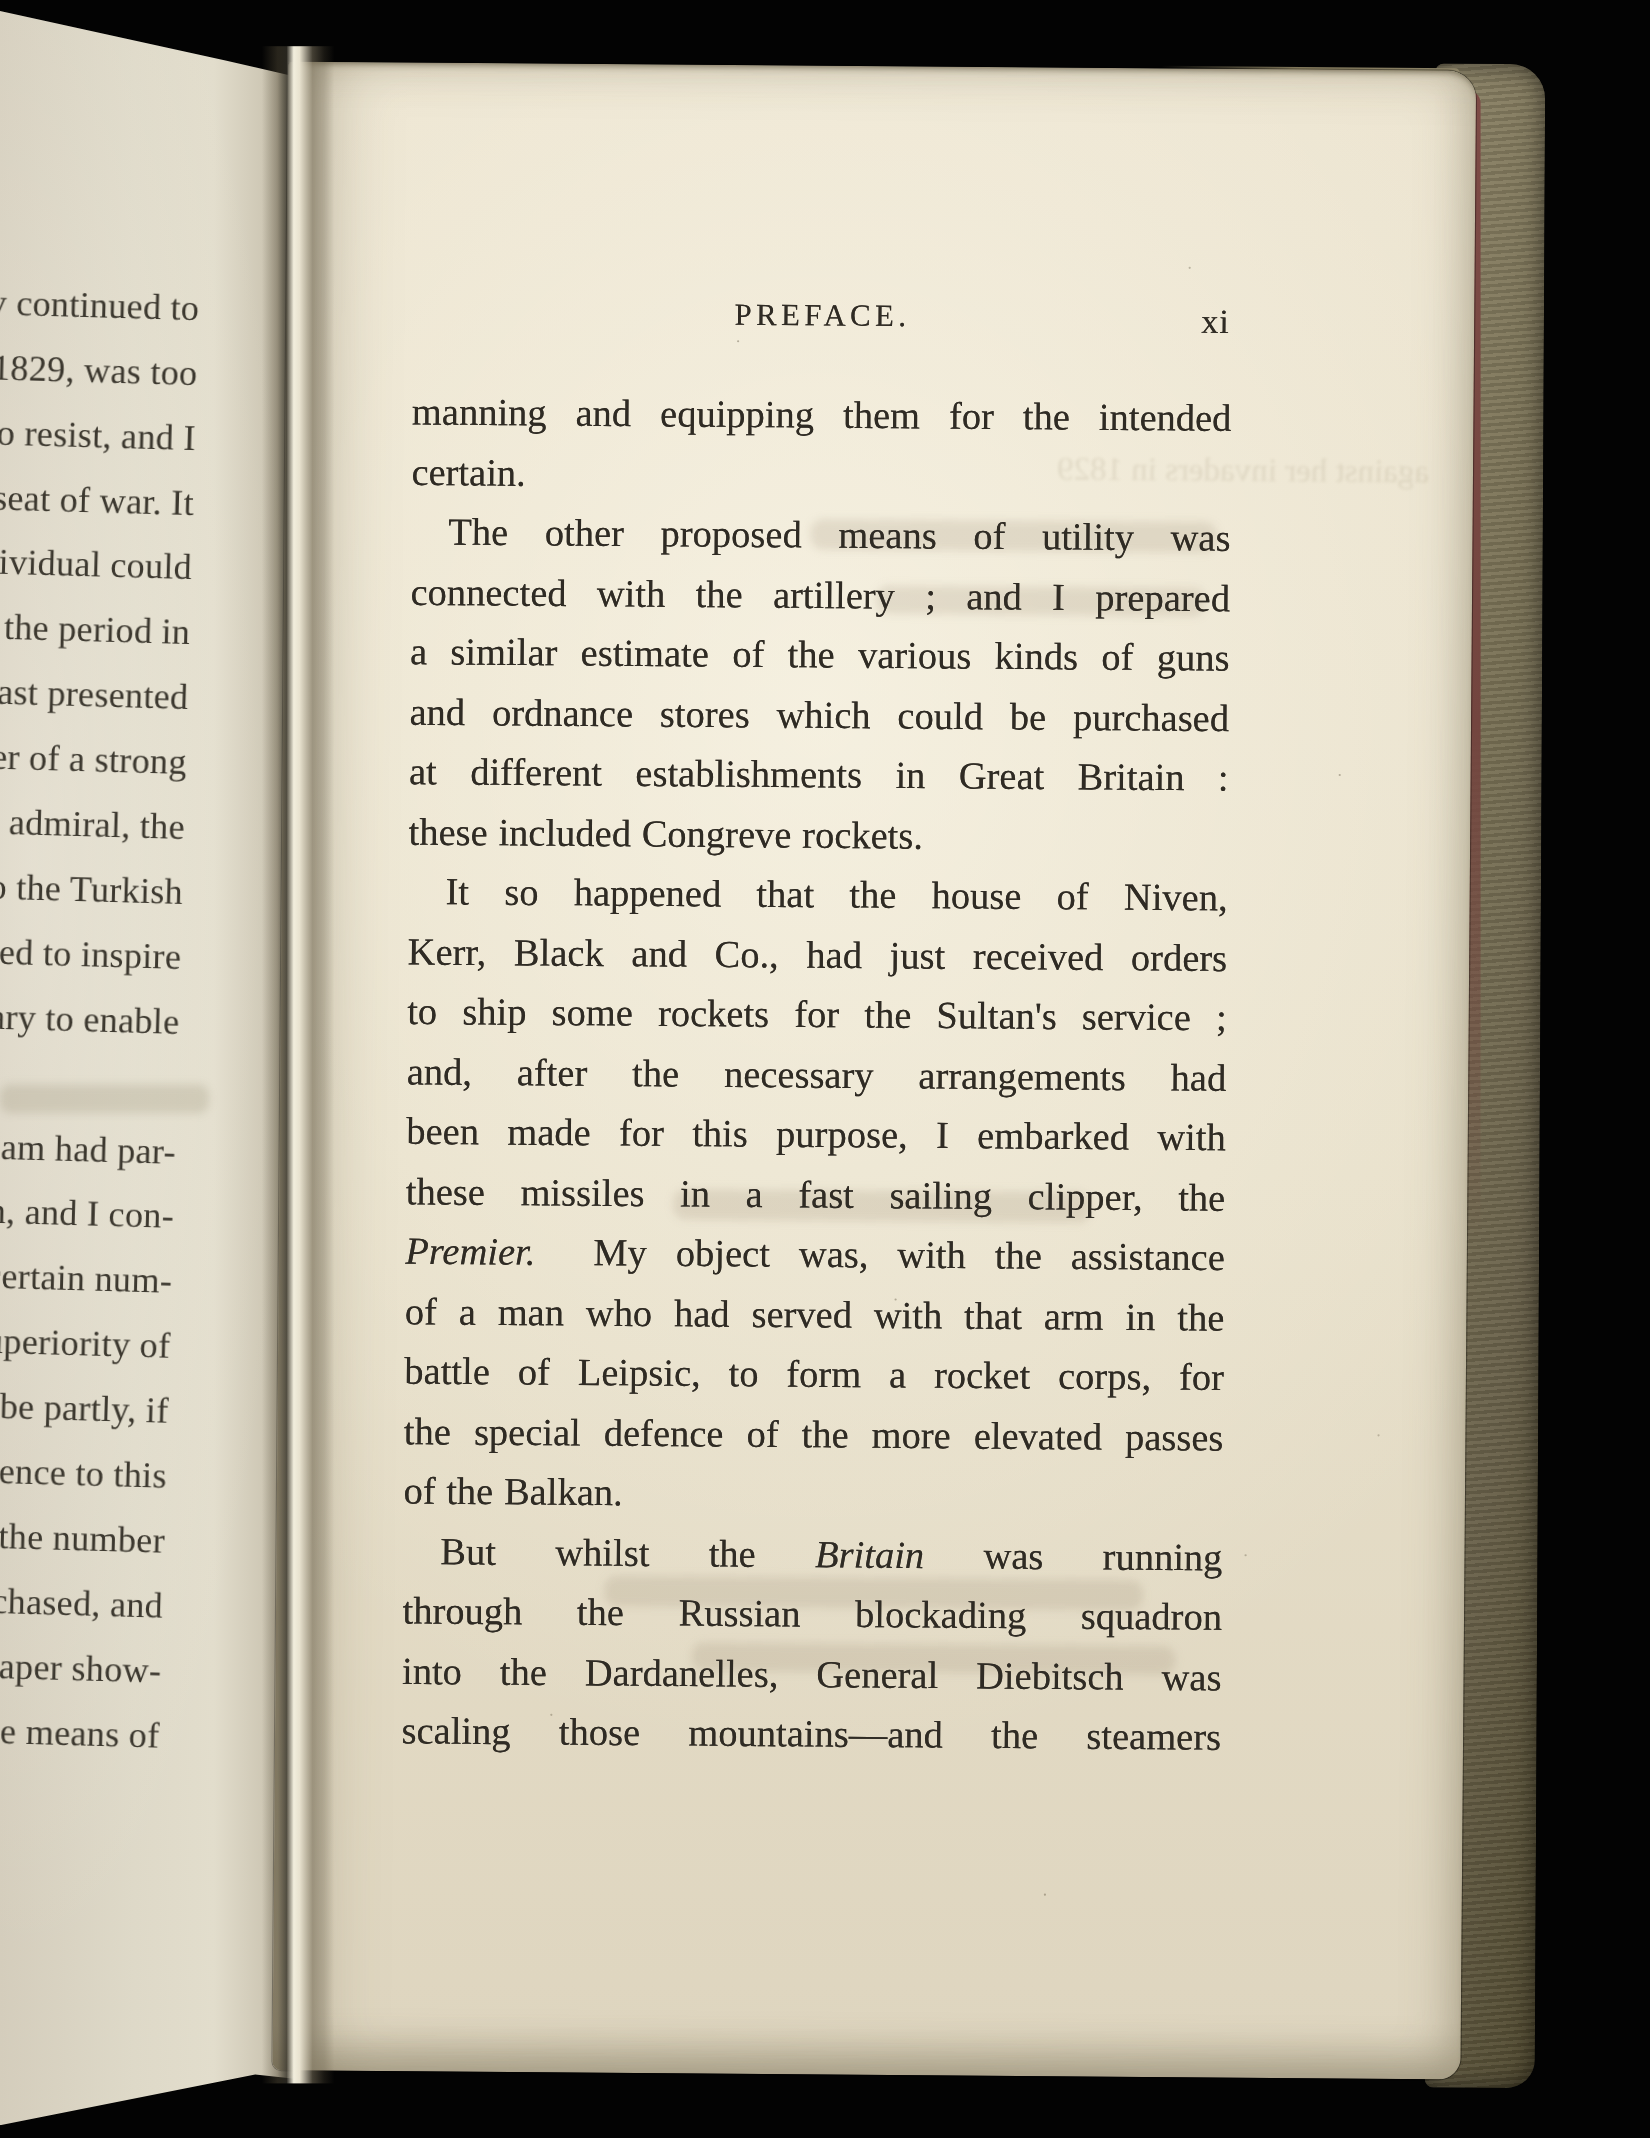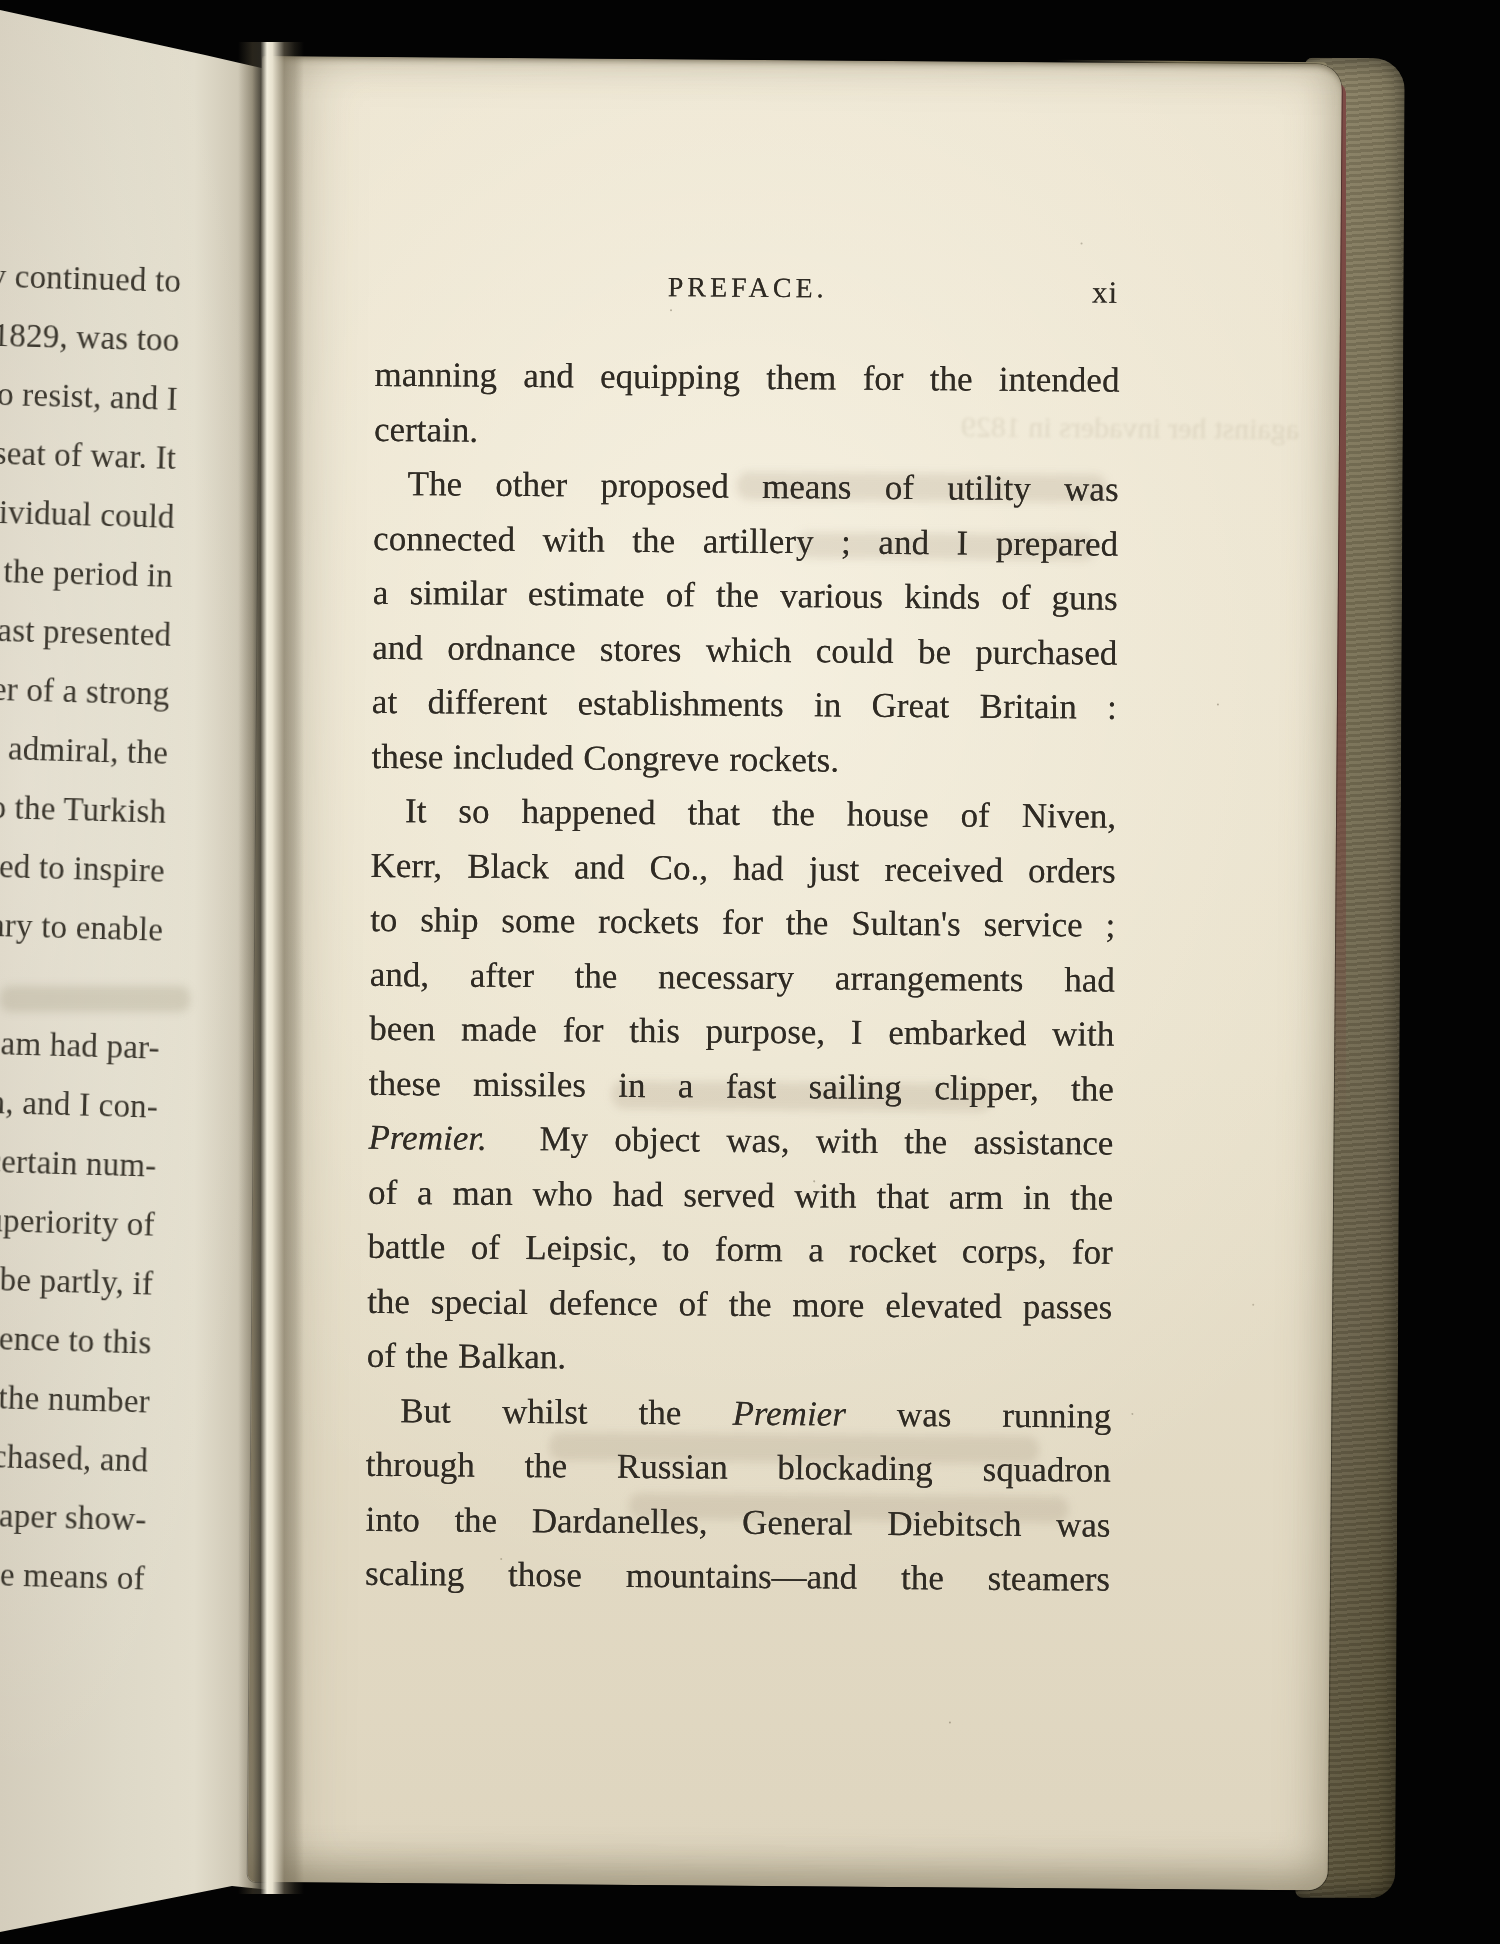--- a/index.html
+++ b/index.html
@@ -184,21 +184,21 @@
         <div class="line"><span>Kerr, Black and Co., had just received orders</span></div>
         <div class="line"><span>to ship some rockets for the Sultan's service ;</span></div>
         <div class="line"><span>and, after the necessary arrangements had</span></div>
         <div class="line"><span>been made for this purpose, I embarked with</span></div>
         <div class="line"><span>these missiles in a fast sailing clipper, the</span></div>
         <div class="line"><i>Premier.</i><span>&nbsp; My object was, with the assistance</span></div>
         <div class="line"><span>of a man who had served with that arm in the</span></div>
         <div class="line"><span>battle of Leipsic, to form a rocket corps, for</span></div>
         <div class="line"><span>the special defence of the more elevated passes</span></div>
         <div class="line last"><span>of the Balkan.</span></div>
-        <div class="line indent"><span>But whilst the </span><i>Premier</i><span> was running</span></div>
+        <div class="line indent"><span>But whilst the </span><i>Britain</i><span> was running</span></div>
         <div class="line"><span>through the Russian blockading squadron</span></div>
         <div class="line"><span>into the Dardanelles, General Diebitsch was</span></div>
         <div class="line"><span>scaling those mountains—and the steamers</span></div>
       </div>
 
     <div class="specks"></div>
   </div>
 
   <div class="gutter"></div>
 

